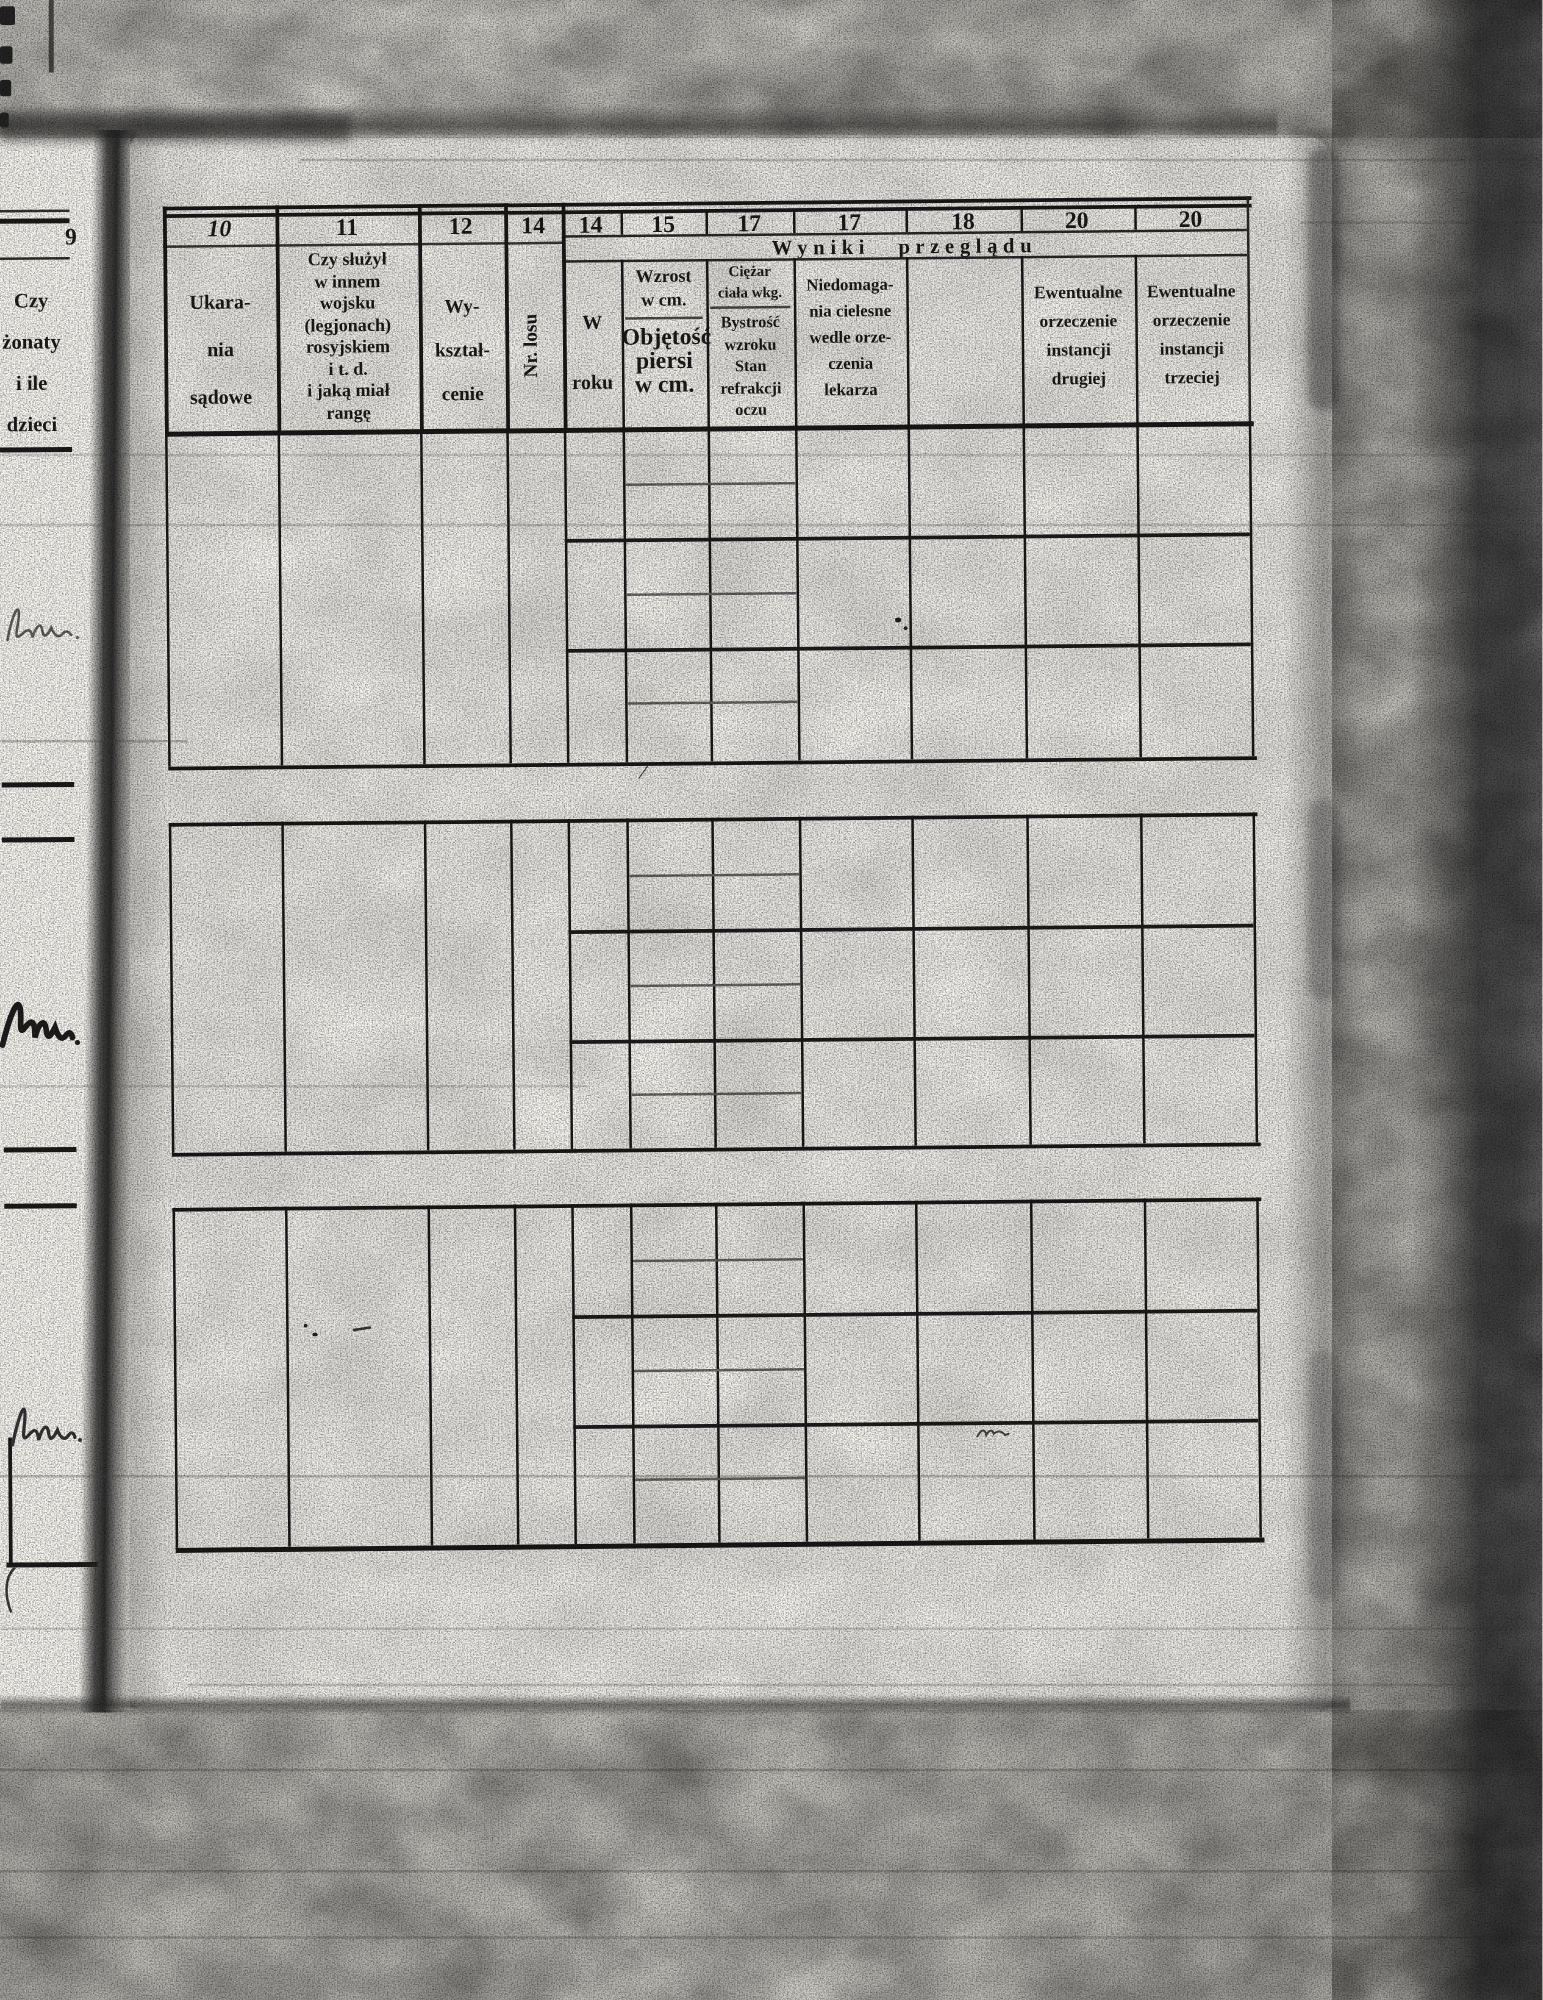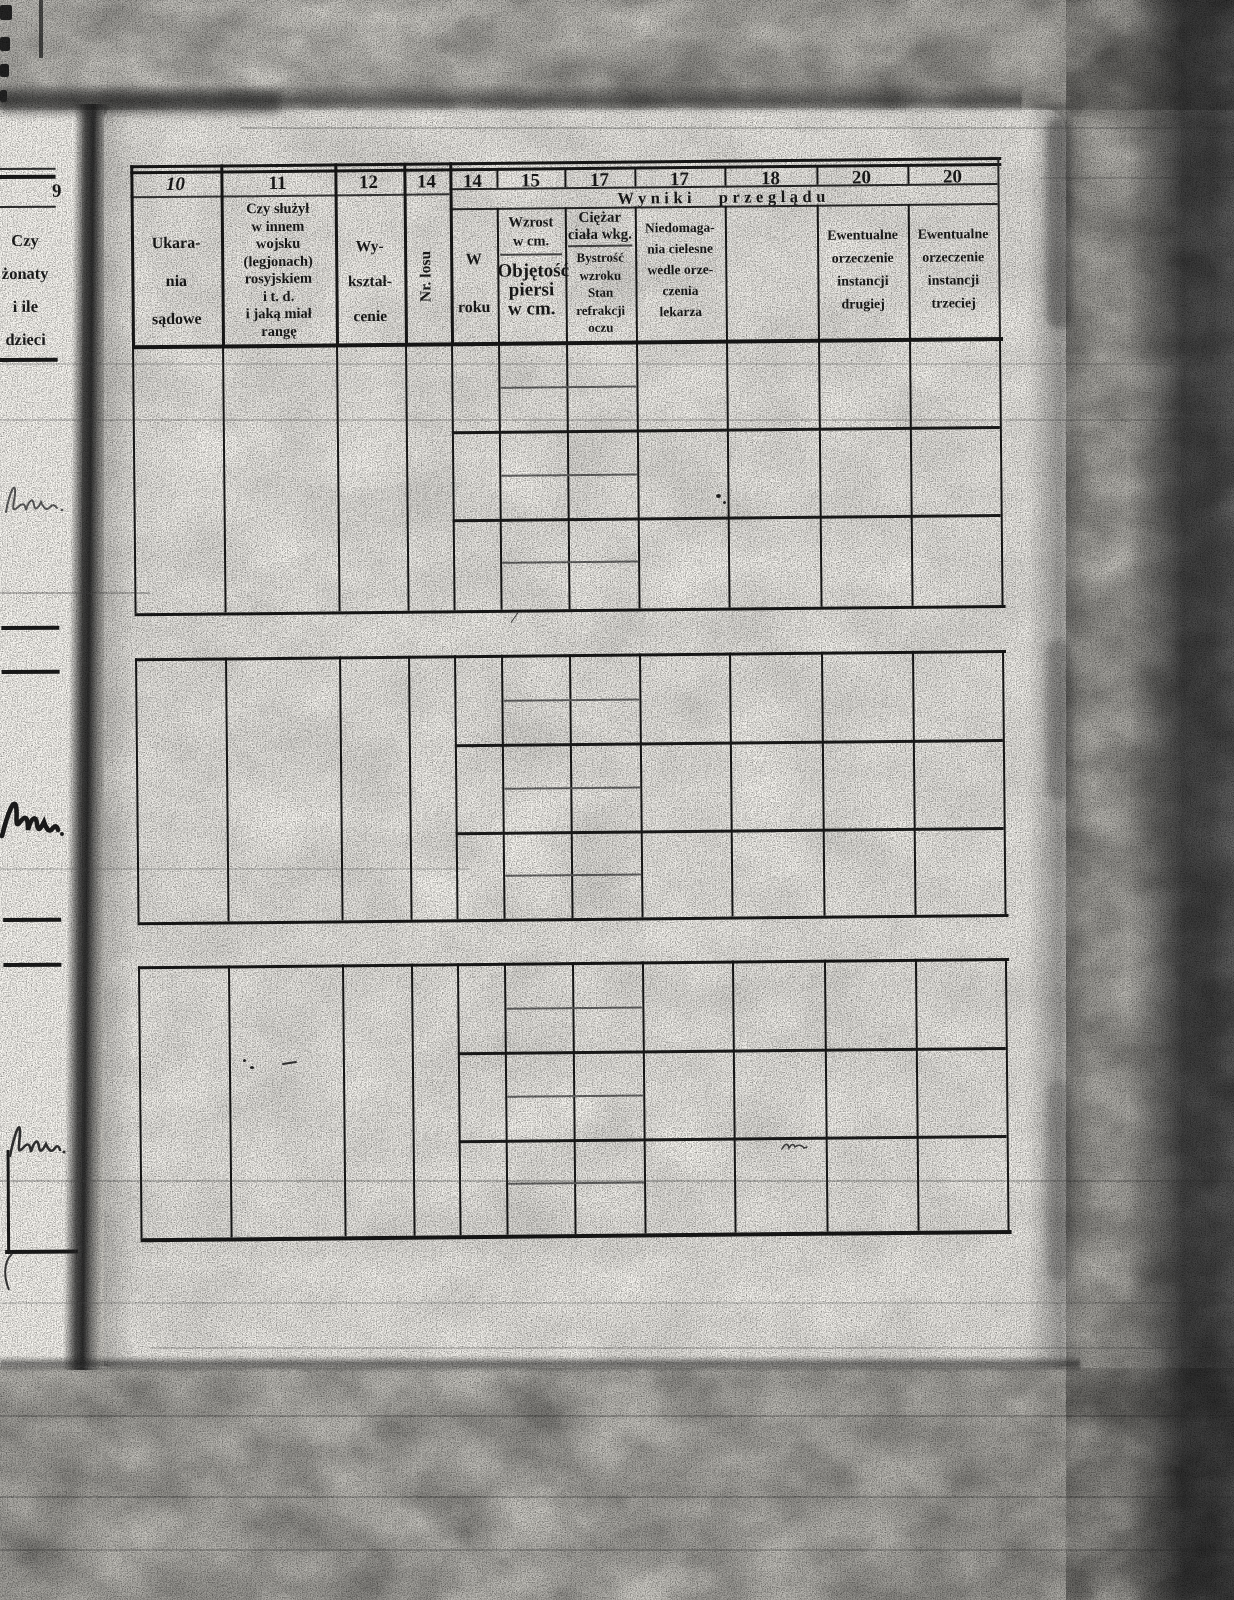--- a/index.html
+++ b/index.html
@@ -157,21 +157,21 @@
 kształ-
 cenie</div>
     <div class="txt vert-label" style="left:247px;top:108px;width:110px;height:22px;font-size:15.5px;">Nr. losu</div>
     <div class="txt" style="left:325px;top:78px;width:47px;font-size:16px;line-height:48px;">W
 roku</div>
     <div class="txt" style="left:372px;top:56px;width:68px;font-size:14.5px;line-height:19px;text-align:center;">Wzrost
 w cm.</div>
     <div class="txt" style="left:372px;top:104px;width:68px;font-size:19px;line-height:19px;">Objętość
 piersi
 w cm.</div>
-    <div class="txt" style="left:440px;top:53px;width:70px;font-size:15px;line-height:17px;">Ciężar
+    <div class="txt" style="left:440px;top:53px;width:70px;font-size:12px;line-height:17px;">Ciężar
 ciała wkg.</div>
     <div class="txt" style="left:440px;top:93px;width:70px;font-size:13px;line-height:17.5px;">Bystrość
 wzroku
 Stan
 refrakcji
 oczu</div>
     <div class="txt" style="left:510px;top:62px;width:90px;font-size:13.5px;line-height:21px;">Niedomaga-
 nia cielesne
 wedle orze-
 czenia

